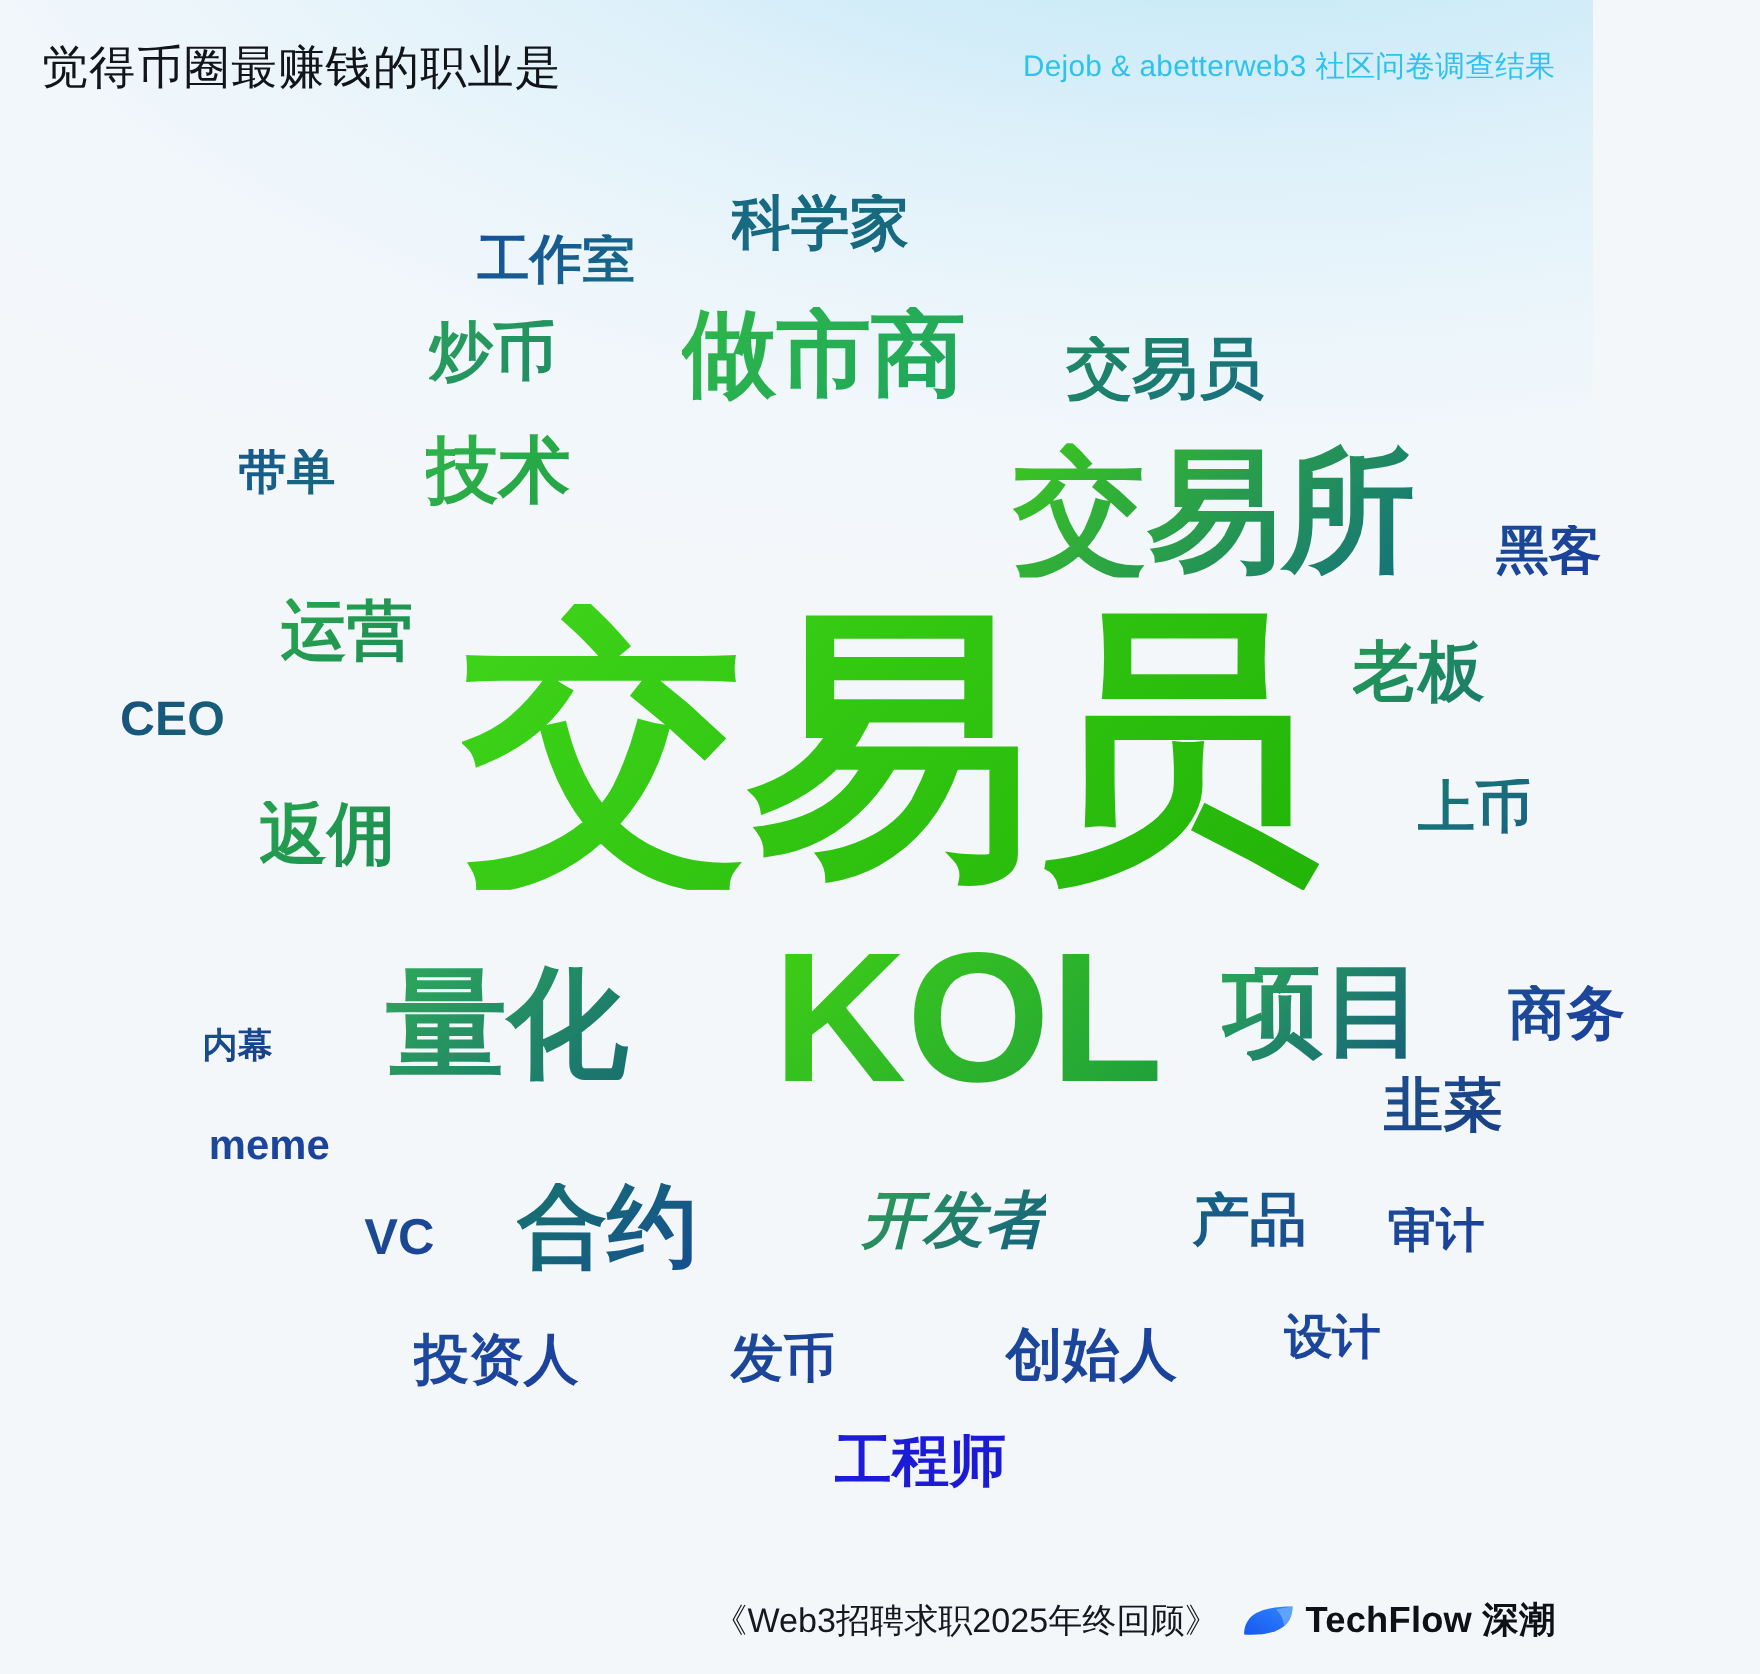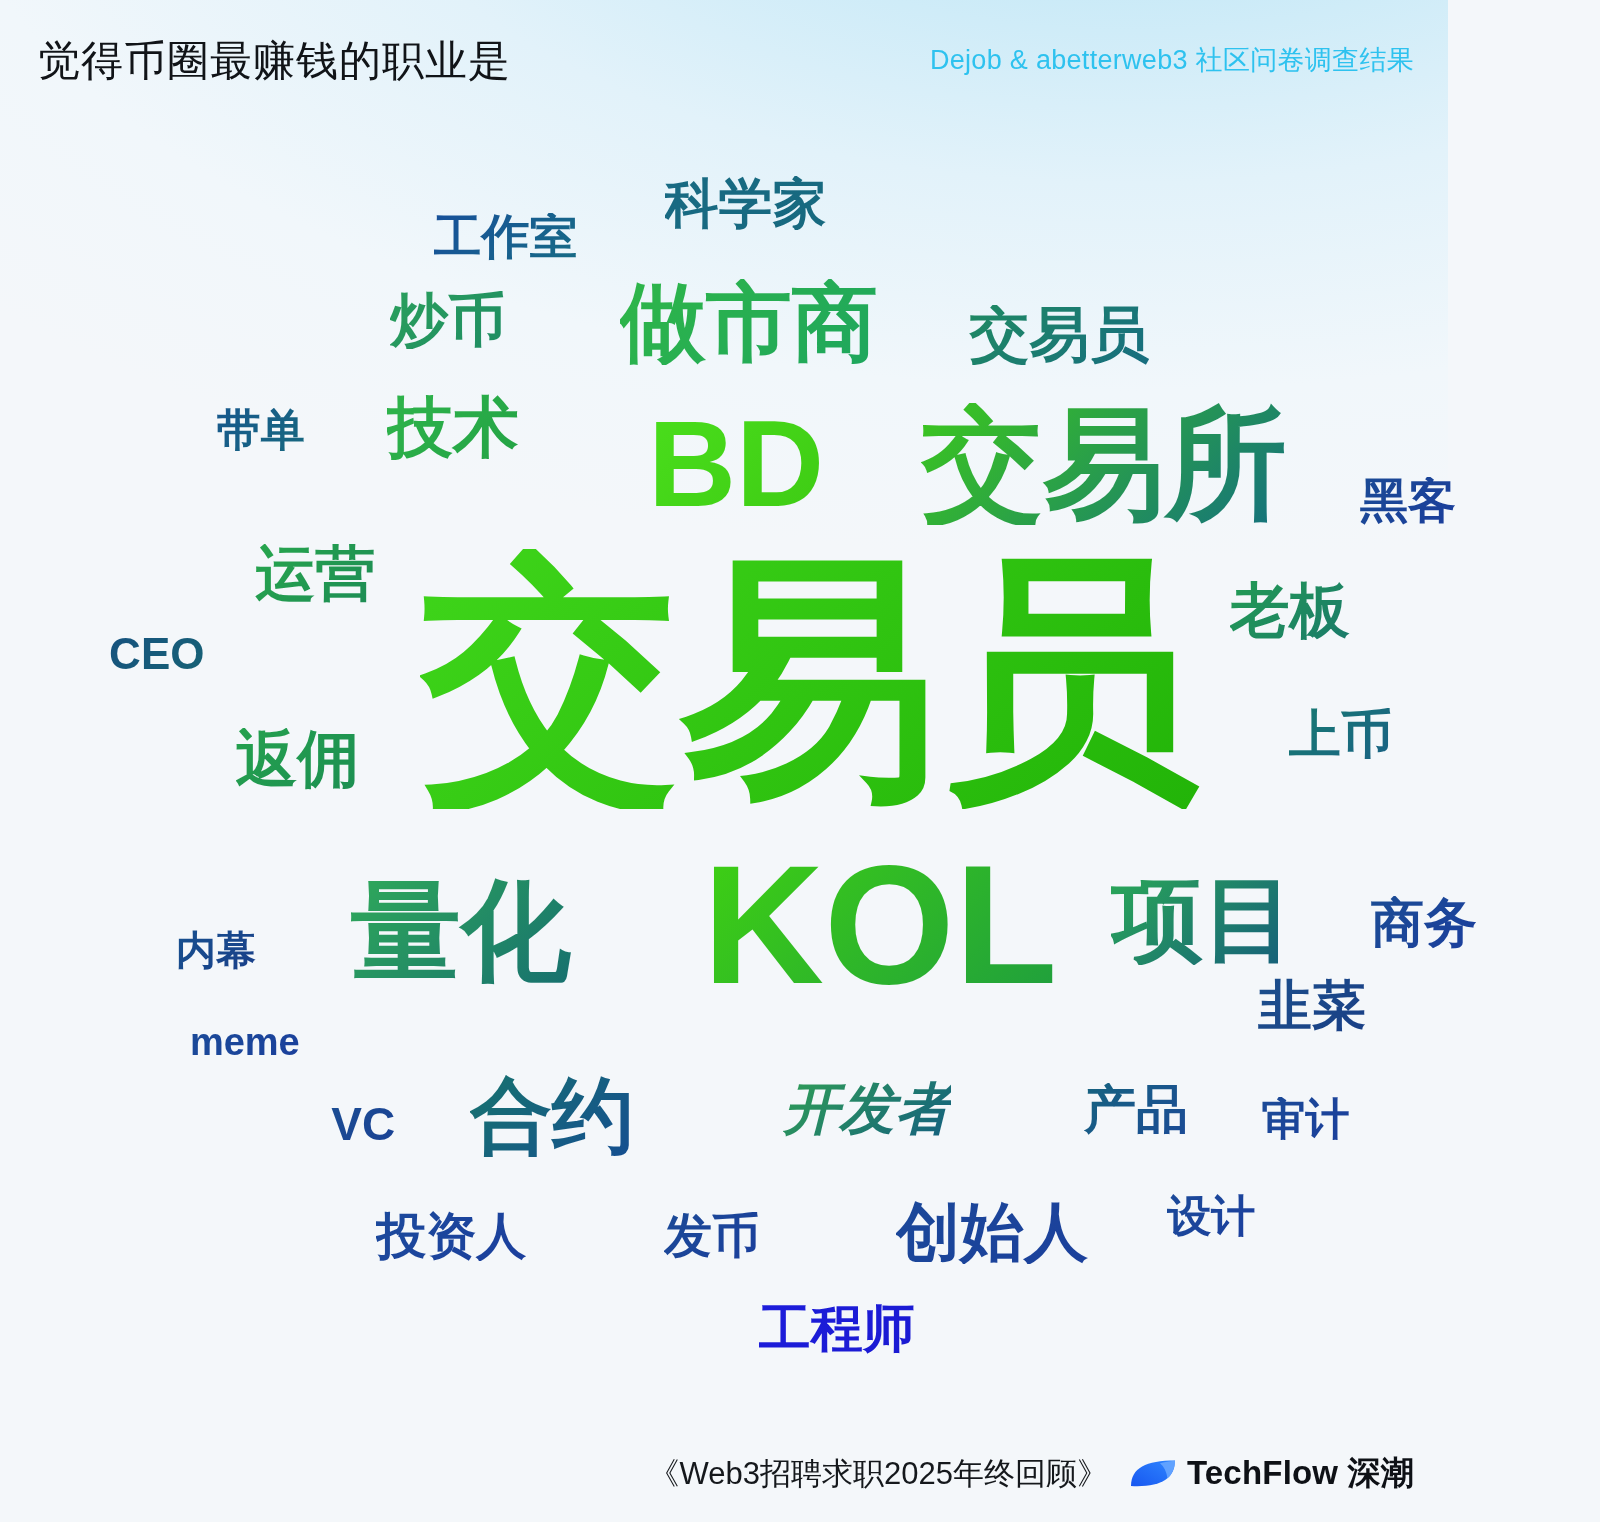--- a/index.html
+++ b/index.html
@@ -60,47 +60,46 @@
 
 <div id="canvas">
 
   <div id="page-title">觉得币圈最赚钱的职业是</div>
   <div id="survey-note">Dejob &amp; abetterweb3 社区问卷调查结果</div>
 
   <div id="cloud">
       <div class="word" style="left: 50.6%; top: 43%; font-size: 260px; background-image: linear-gradient(135deg, rgb(63, 213, 26) 0%, rgb(34, 180, 8) 100%);">交易员</div>
       <div class="word" style="left: 55%; top: 63%; font-size: 168px; background-image: linear-gradient(135deg, rgb(63, 209, 18) 0%, rgb(31, 158, 62) 100%);">KOL</div>
       <div class="word" style="left: 69%; top: 25.5%; font-size: 122px; background-image: linear-gradient(135deg, rgb(60, 200, 28) 0%, rgb(20, 112, 126) 100%);">交易所</div>
-      <div class="word" style="left: 46%; top: 25.5%; font-size: 122px; background-image: linear-gradient(135deg, rgb(74, 222, 28) 0%, rgb(62, 203, 20) 100%);">BD</div>
       <div class="word" style="left: 28.8%; top: 63.5%; font-size: 110px; background-image: linear-gradient(135deg, rgb(47, 169, 90) 0%, rgb(23, 112, 111) 100%);">量化</div>
       <div class="word" style="left: 46.8%; top: 14%; font-size: 86px; background-image: linear-gradient(135deg, rgb(47, 182, 72) 0%, rgb(30, 166, 94) 100%);">做市商</div>
       <div class="word" style="left: 54.2%; top: 78%; font-size: 56px; background-image: linear-gradient(135deg, rgb(47, 158, 86) 0%, rgb(20, 96, 127) 100%); font-style: italic;">开发者</div>
       <div class="word" style="left: 75.2%; top: 62.5%; font-size: 92px; background-image: linear-gradient(135deg, rgb(42, 168, 87) 0%, rgb(21, 93, 124) 100%);">项目</div>
       <div class="word" style="left: 34.5%; top: 78.5%; font-size: 82px; background-image: linear-gradient(135deg, rgb(23, 115, 110) 0%, rgb(21, 78, 145) 100%);">合约</div>
       <div class="word" style="left: 28.3%; top: 22.5%; font-size: 66px; background-image: linear-gradient(135deg, rgb(47, 180, 75) 0%, rgb(35, 163, 69) 100%);">技术</div>
       <div class="word" style="left: 66.2%; top: 15%; font-size: 60px; background-image: linear-gradient(135deg, rgb(31, 138, 98) 0%, rgb(23, 109, 128) 100%);">交易员</div>
       <div class="word" style="left: 18.6%; top: 49.5%; font-size: 62px; background-image: linear-gradient(135deg, rgb(37, 161, 78) 0%, rgb(28, 143, 82) 100%);">返佣</div>
       <div class="word" style="left: 19.7%; top: 34.5%; font-size: 60px; background-image: linear-gradient(135deg, rgb(39, 166, 77) 0%, rgb(29, 140, 85) 100%); font-family: Liberation Serif, serif;">运营</div>
       <div class="word" style="left: 80.6%; top: 37.5%; font-size: 60px; background-image: linear-gradient(135deg, rgb(35, 155, 84) 0%, rgb(26, 122, 106) 100%);">老板</div>
       <div class="word" style="left: 28%; top: 13.8%; font-size: 58px; background-image: linear-gradient(135deg, rgb(42, 159, 92) 0%, rgb(30, 140, 99) 100%);">炒币</div>
       <div class="word" style="left: 31.6%; top: 4.6%; font-size: 48px; background-image: linear-gradient(135deg, rgb(23, 80, 154) 0%, rgb(23, 107, 133) 100%); margin-top: 30px;">工作室</div>
       <div class="word" style="left: 46.6%; top: 4.3%; font-size: 54px; background-image: linear-gradient(135deg, rgb(24, 106, 131) 0%, rgb(23, 105, 127) 100%);">科学家</div>
       <div class="word" style="left: 83.8%; top: 47.5%; font-size: 52px; background-image: linear-gradient(135deg, rgb(23, 122, 113) 0%, rgb(26, 98, 133) 100%);">上币</div>
       <div class="word" style="left: 82%; top: 69.5%; font-size: 54px; background-image: linear-gradient(135deg, rgb(28, 79, 140) 0%, rgb(25, 63, 134) 100%);">韭菜</div>
       <div class="word" style="left: 71%; top: 78%; font-size: 52px; background-image: linear-gradient(135deg, rgb(22, 99, 127) 0%, rgb(27, 75, 150) 100%);">产品</div>
-      <div class="word" style="left: 62%; top: 88%; font-size: 64px; background-image: linear-gradient(135deg, rgb(27, 72, 153) 0%, rgb(27, 64, 156) 100%);">创始人</div>
+      <div class="word" style="left: 62%; top: 88%; font-size: 52px; background-image: linear-gradient(135deg, rgb(27, 72, 153) 0%, rgb(27, 64, 156) 100%);">创始人</div>
       <div class="word" style="left: 28.2%; top: 88.3%; font-size: 50px; background-image: linear-gradient(135deg, rgb(28, 74, 156) 0%, rgb(27, 63, 157) 100%);">投资人</div>
       <div class="word" style="left: 52.3%; top: 95.8%; font-size: 52px; background-image: linear-gradient(135deg, rgb(29, 29, 219) 0%, rgb(26, 26, 210) 100%);">工程师</div>
       <div class="word" style="left: 88%; top: 28.5%; font-size: 48px; background-image: linear-gradient(135deg, rgb(26, 74, 149) 0%, rgb(27, 62, 156) 100%);">黑客</div>
       <div class="word" style="left: 89%; top: 62.8%; font-size: 53px; background-image: linear-gradient(135deg, rgb(27, 76, 148) 0%, rgb(27, 63, 158) 100%);">商务</div>
       <div class="word" style="left: 16.3%; top: 22.8%; font-size: 44px; background-image: linear-gradient(135deg, rgb(23, 88, 140) 0%, rgb(23, 104, 127) 100%);">带单</div>
       <div class="word" style="left: 44.5%; top: 88.3%; font-size: 48px; background-image: linear-gradient(135deg, rgb(27, 74, 151) 0%, rgb(27, 63, 156) 100%);">发币</div>
       <div class="word" style="left: 81.6%; top: 78.8%; font-size: 44px; background-image: linear-gradient(135deg, rgb(27, 74, 151) 0%, rgb(27, 63, 156) 100%);">审计</div>
       <div class="word" style="left: 75.7%; top: 86.7%; font-size: 44px; background-image: linear-gradient(135deg, rgb(27, 74, 153) 0%, rgb(27, 63, 158) 100%);">设计</div>
-      <div class="word" style="left: 13.5%; top: 65%; font-size: 40px; background-image: linear-gradient(135deg, rgb(23, 80, 143) 0%, rgb(26, 64, 137) 100%);">内幕</div>
+      <div class="word" style="left: 13.5%; top: 65%; font-size: 32px; background-image: linear-gradient(135deg, rgb(23, 80, 143) 0%, rgb(26, 64, 137) 100%);">内幕</div>
       <div class="word" style="left: 9.8%; top: 41%; font-size: 44px; background-image: linear-gradient(135deg, rgb(22, 82, 127) 0%, rgb(23, 98, 117) 100%);">CEO</div>
       <div class="word" style="left: 22.7%; top: 79.2%; font-size: 46px; background-image: linear-gradient(135deg, rgb(27, 77, 147) 0%, rgb(26, 66, 149) 100%);">VC</div>
       <div class="word" style="left: 15.3%; top: 72.5%; font-size: 38px; background-image: linear-gradient(135deg, rgb(27, 75, 152) 0%, rgb(27, 64, 156) 100%);">meme</div>
     </div>
 
   <div id="footer">
     <div id="report-title">《Web3招聘求职2025年终回顾》</div>
     <div id="brand">
       <div id="brand-logo">
         <svg width="46" height="30" viewBox="0 0 46 30" aria-hidden="true">

